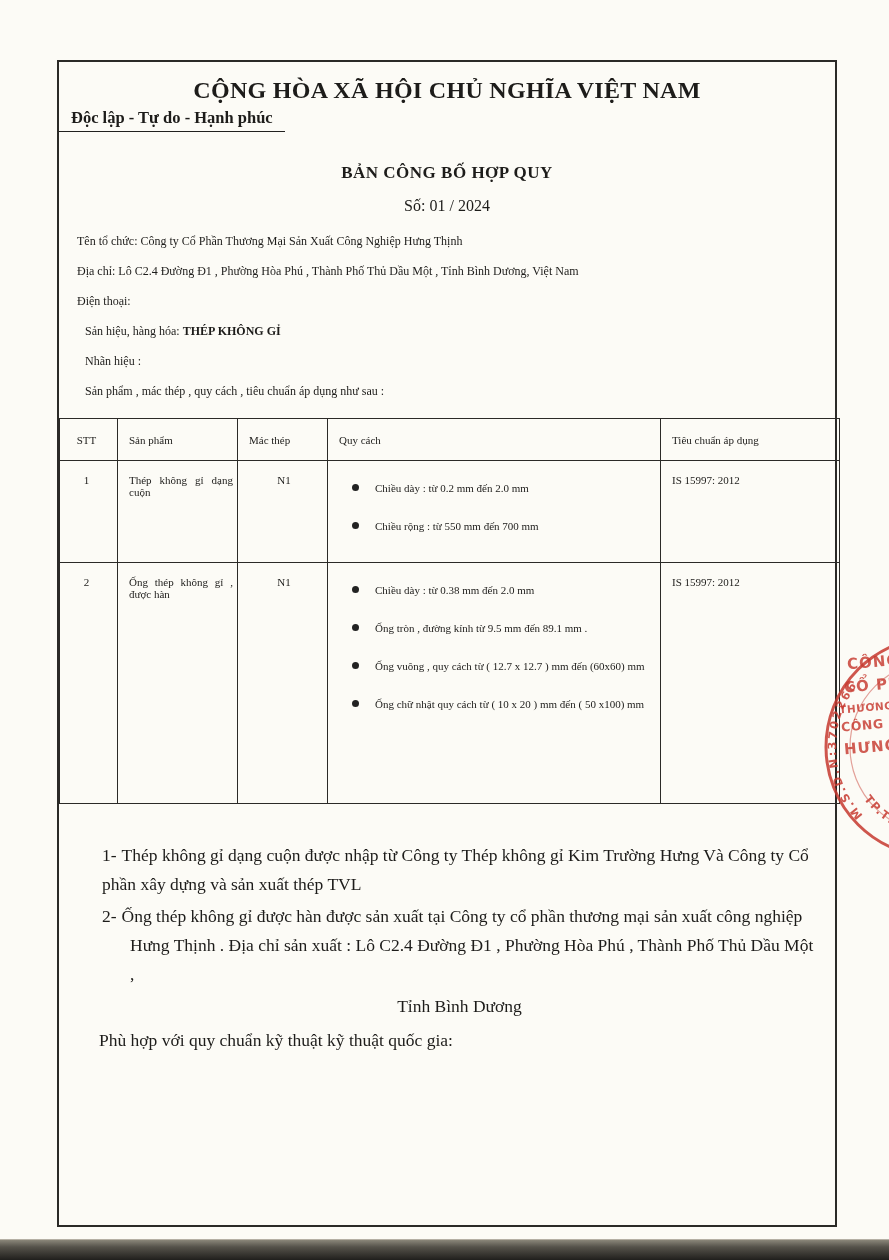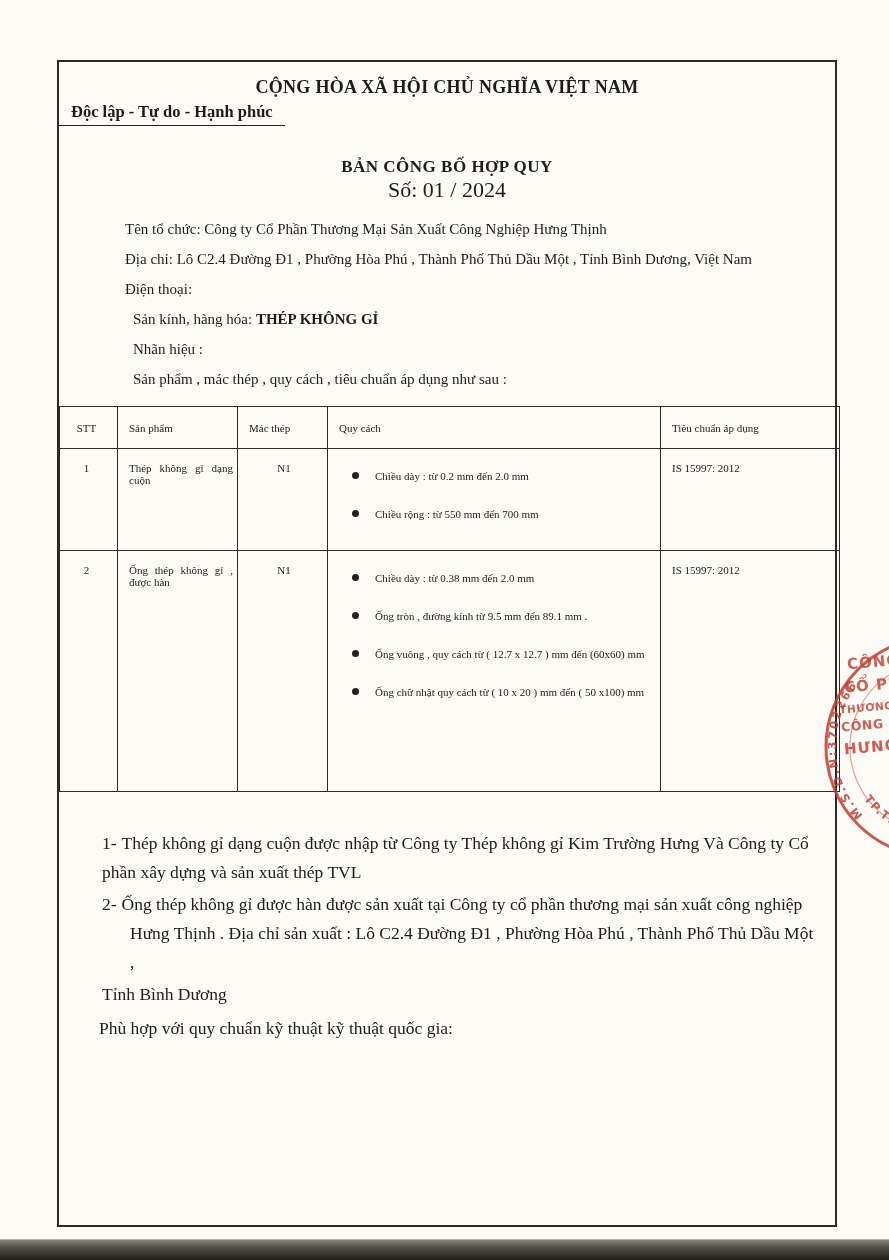--- a/index.html
+++ b/index.html
@@ -6,30 +6,30 @@
   html,body { background:#d9d9d6; }
   .page {
     position:relative; width:889px; height:1260px; margin:0 auto;
     background:#fcfbf6; overflow:hidden; color:#1d1c1a;
     font-family:"Liberation Serif","DejaVu Serif",serif;
   }
   .frame {
     position:absolute; left:57px; top:60px; width:780px; height:1167px;
     border:2px solid #2b2a27;
   }
-  .nat-title { margin-top:15px; text-align:center; font-weight:bold; font-size:18px; letter-spacing:.3px; }
+  .nat-title { margin-top:15px; text-align:center; font-weight:bold; font-size:24px; letter-spacing:.3px; }
   .motto { text-align:left; margin-top:4px; }
   .motto-text {
     display:inline-block; font-weight:bold; font-size:16.5px;
     border-bottom:1.7px solid #22211f; padding:0 12px 3px 12px;
   }
   .doc-title { text-align:center; margin-top:31px; font-size:17px; font-weight:bold; letter-spacing:.5px; }
-  .doc-number { text-align:center; margin-top:0; font-size:22px; }
+  .doc-number { text-align:center; margin-top:14px; font-size:16px; }
   .info-block { padding:0 20px 0 18px; margin-top:11px; }
-  .info-block p { font-size:15px; line-height:30px;margin-left:48px; }
+  .info-block p { font-size:12px; line-height:30px; }
   .p-product, .p-brand, .p-intro { padding-left:8px; }
   .p-product b { font-weight:bold; }
 
   table.spec { width:100%; border-collapse:collapse; margin-top:12px; font-size:11px; table-layout:fixed; }
   .spec th, .spec td { border:1.7px solid #2b2a27; }
   .spec th { font-weight:normal; text-align:left; height:42px; vertical-align:middle; padding:6px 8px 6px 11px; }
   .spec col.c-stt { width:58px; } .spec col.c-sp { width:120px; }
   .spec col.c-mt { width:90px; } .spec col.c-qc { width:333px; }
   .spec col.c-tc { width:179px; }
   .spec th.h-stt { text-align:center; padding-left:4px; }
@@ -42,21 +42,21 @@
   .spec td.c-qc ul { list-style:none; padding:2px 6px 0 36px; }
   .spec td.c-qc li { position:relative; margin-bottom:13px; line-height:25px; }
   .spec td.c-qc li::before {
     content:""; position:absolute; left:-23px; top:8px;
     width:7px; height:7px; border-radius:50%; background:#222;
   }
   .notes { padding:0 18px; margin-top:37px; font-size:17.5px; line-height:29px; }
   .note1 { padding-left:25px;margin-top:24px; }
   .note2 { padding-left:53px; text-indent:-28px; margin-top:3px; }
   .marker { margin-right:5px; }
-  .province { padding-left:25px; margin-top:3px; }
+  .province { padding-left:25px; margin-top:3px;text-align:center; }
   .conformity { padding-left:22px; margin-top:5px; }
   .regulation { margin-top:6px; text-align:justify; text-indent:27px; line-height:33px; word-spacing:2.5px; }
 
   
   .stamp-svg { position:absolute; left:816px; top:627px; width:240px; height:240px; opacity:.85; }
   .stamp-svg circle, .stamp-svg path { fill:none; stroke:var(--stamp-color,#c73a30); }
   .stamp-svg .ring-outer { stroke-width:3; }
   .stamp-svg .ring-inner { stroke-width:1.2; opacity:.55; }
   .stamp-svg .guide { stroke:none; }
   .stamp-svg text { fill:var(--stamp-color,#c73a30); font-family:"DejaVu Sans","Liberation Sans",sans-serif; font-weight:bold; }
@@ -88,21 +88,21 @@
       <span class="motto-text">Độc lập - Tự do - Hạnh phúc</span>
     </div>
 
     <h1 class="doc-title">BẢN CÔNG BỐ HỢP QUY</h1>
     <div class="doc-number">Số: 01 / 2024</div>
 
     <div class="info-block">
       <p class="p-org">Tên tổ chức: Công ty Cổ Phần Thương Mại Sản Xuất Công Nghiệp Hưng Thịnh</p>
       <p class="p-addr">Địa chỉ: Lô C2.4 Đường Đ1 , Phường Hòa Phú , Thành Phố Thủ Dầu Một , Tỉnh Bình Dương, Việt Nam</p>
       <p class="p-phone">Điện thoại:</p>
-      <p class="p-product"><span>Sản kính, hàng hóa:</span> <b>THÉP KHÔNG GỈ</b></p>
+      <p class="p-product"><span>Sản hiệu, hàng hóa:</span> <b>THÉP KHÔNG GỈ</b></p>
       <p class="p-brand">Nhãn hiệu :</p>
       <p class="p-intro">Sản phẩm , mác thép , quy cách , tiêu chuẩn áp dụng như sau :</p>
     </div>
 
     <table class="spec">
       <colgroup>
         <col class="c-stt">
           <col class="c-sp">
           <col class="c-mt">
           <col class="c-qc">

